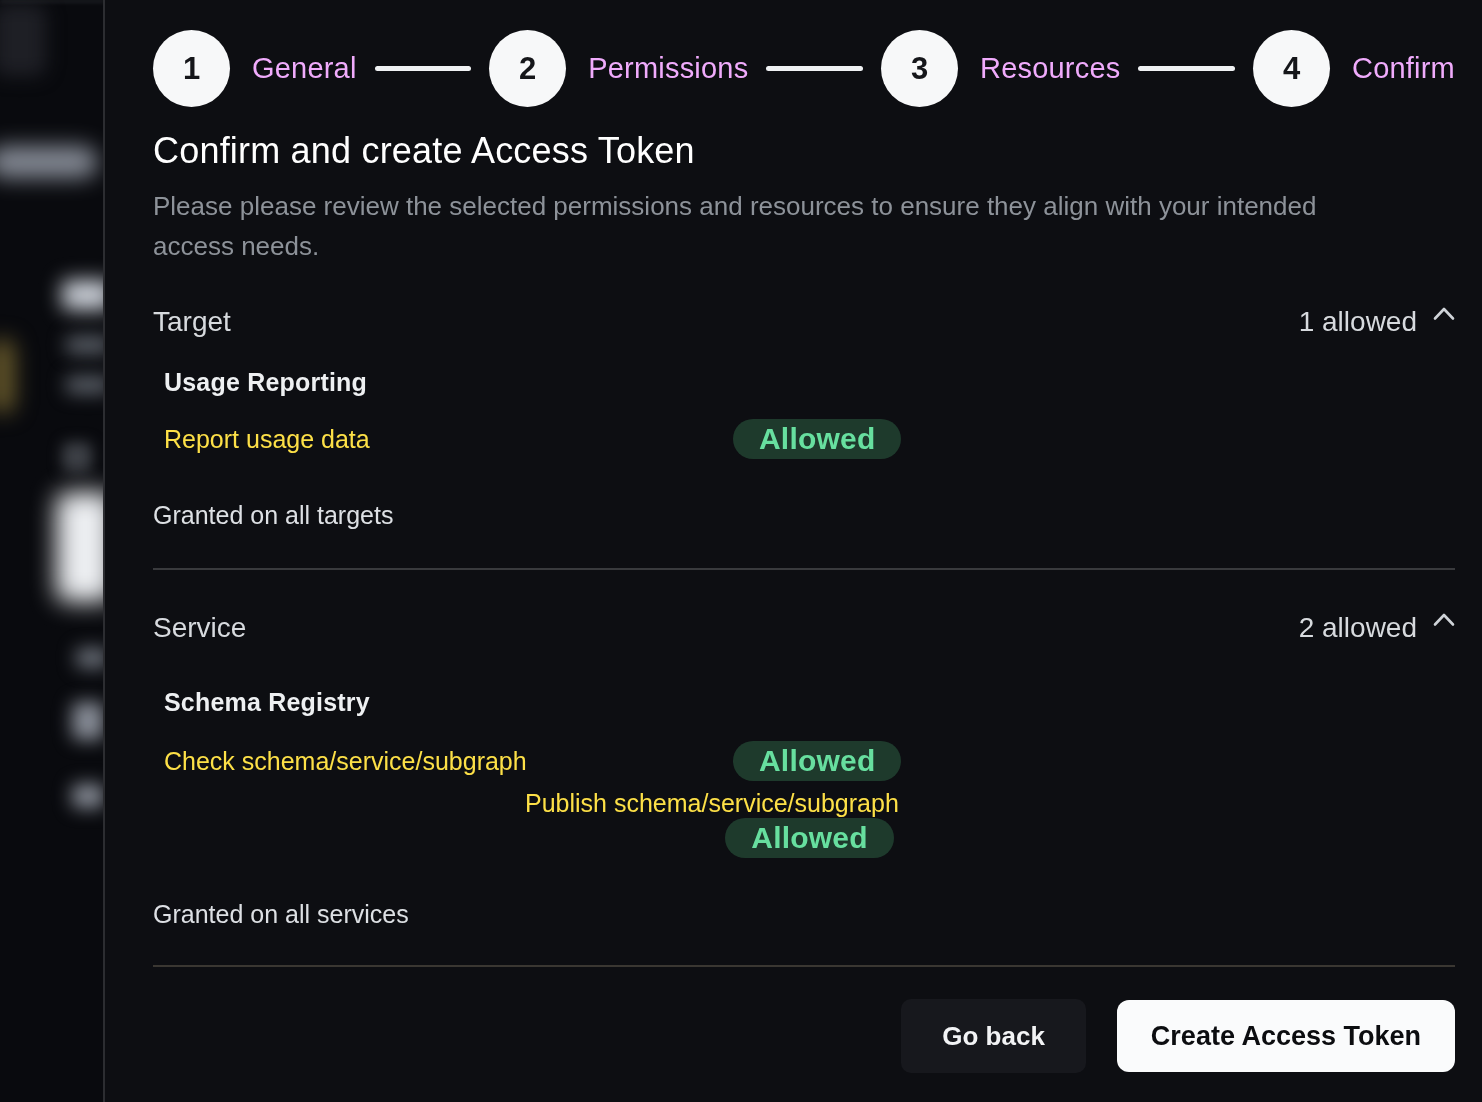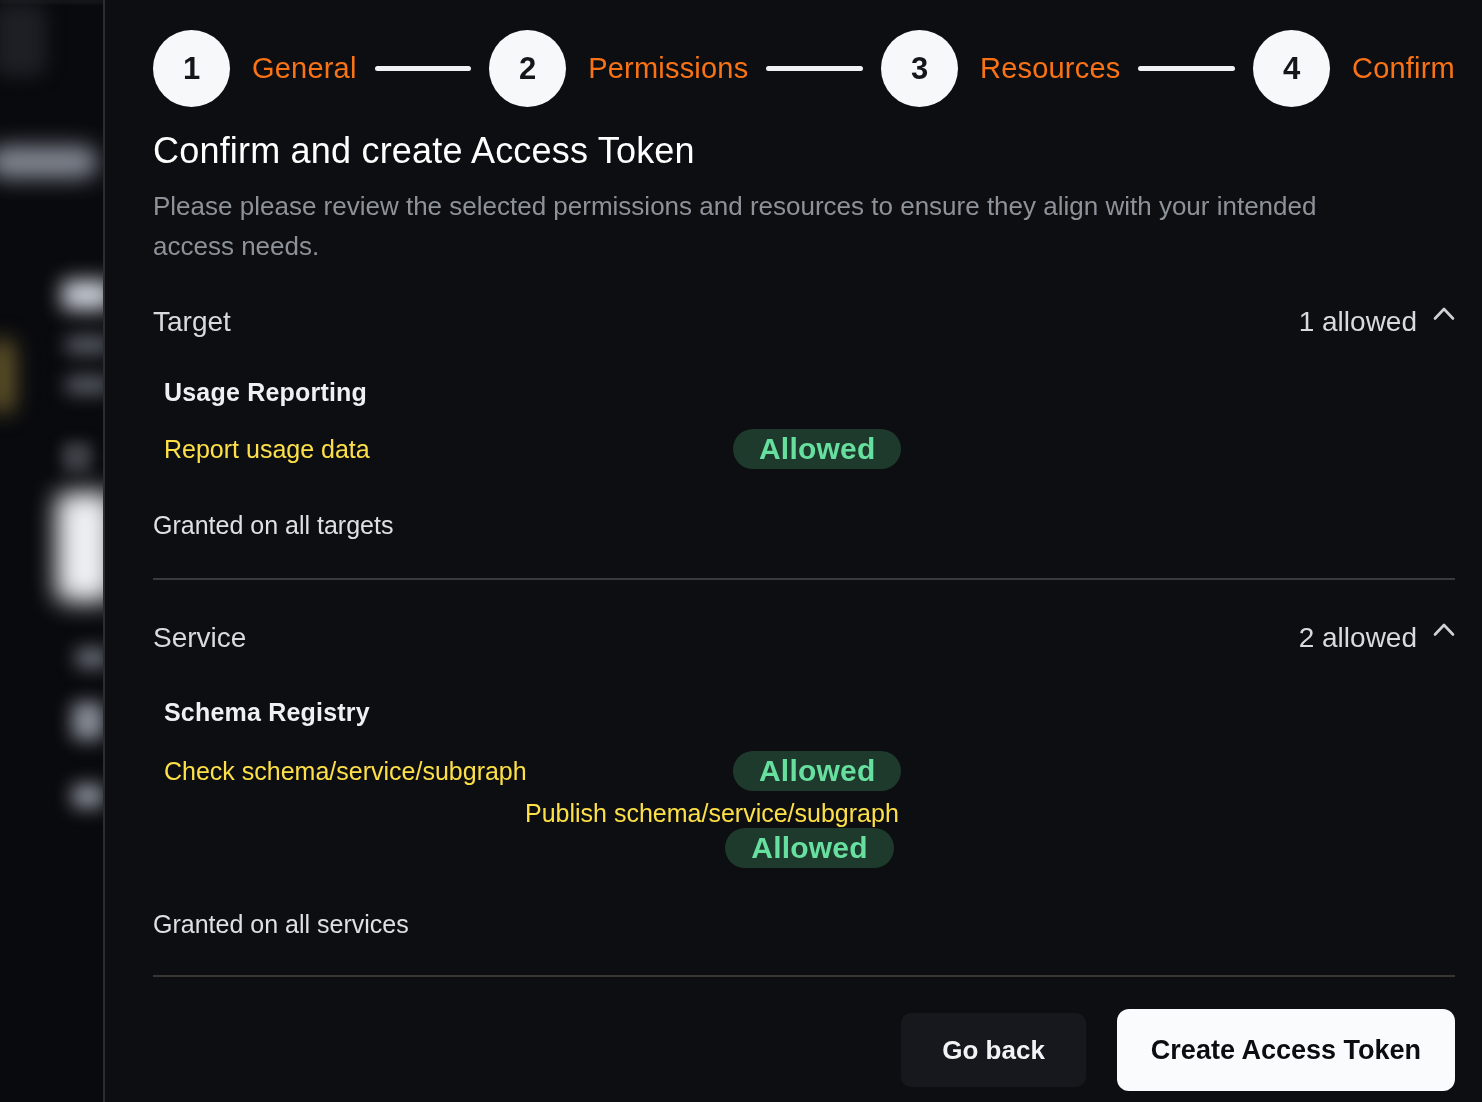--- a/index.html
+++ b/index.html
@@ -25,56 +25,56 @@
   .b-h        { left: 72px;  top: 784px; width: 32px;  height: 24px;  background: #878c96; border-radius: 6px; }
 
   
   .panel { flex: 1; height: 100%; background: #0d0e12; padding: 30px 27px 0 48px; }
 
   
   .stepper { display: flex; align-items: center; width: 100%; }
   .step { display: flex; align-items: center; cursor: pointer; }
   .step-circle { width: 77px; height: 77px; border-radius: 50%; background: #f7f8f9; display: flex; align-items: center; justify-content: center;
                  font-size: 31px; font-weight: 700; color: #15161a; flex: 0 0 77px; }
-  .step-label { margin-left: 22px; font-size: 29px; font-weight: 500; color: #f97316; letter-spacing: .2px; white-space: nowrap; }
+  .step-label { margin-left: 22px; font-size: 29px; font-weight: 500; color: #f0abfc; letter-spacing: .2px; white-space: nowrap; }
   .connector { flex: 1; height: 5px; background: #eff1f3; border-radius: 3px; margin: 0 18px; min-width: 60px; }
 
   
   .title { margin-top: 23px; font-size: 36px; line-height: 42px; font-weight: 400; color: #ffffff; letter-spacing: .2px; }
   .description { margin-top: 14px; font-size: 26px; line-height: 40px; color: #8d9299; max-width: 1225px; font-weight: 400; }
 
   
   .section-header { display: flex; align-items: center; justify-content: space-between; margin-top: 40px; }
   .section-header.service { margin-top: 42px; }
   .section-name { font-size: 28px; font-weight: 500; color: #d7dade; }
   .section-toggle { display: flex; align-items: flex-start; gap: 16px; cursor: pointer; background: none; border: none; padding: 0; }
   .section-count { font-size: 28px; font-weight: 500; color: #d7dade; font-family: "Liberation Sans", sans-serif; }
   .chevron { display: block; }
 
   
   .group { margin-left: 11px; }
-  .group-title { margin-top: 40px; font-size: 25px; font-weight: 700; color: #eef0f2; letter-spacing: .2px; }
+  .group-title { margin-top: 30px; font-size: 25px; font-weight: 700; color: #eef0f2; letter-spacing: .2px; }
   .group-title.schema { margin-top: 44px; }
   .perm-row { display: flex; align-items: center; }
   .perm-row.first { margin-top: 22px; }
   .perm-row.check { margin-top: 24px; }
   .perm-row.stack { margin-top: 8px; flex-direction: column; }
   .perm-label { width: 569px; font-size: 25px; font-weight: 400; color: #fde047; }
   .badge { height: 40px; padding: 0 26px; border-radius: 20px; background: #1e3a2c; color: #67df9f;
            font-size: 30px; font-weight: 700; display: inline-flex; align-items: center; letter-spacing: .2px; }
 
   .granted-note { margin-top: 42px; font-size: 25px; color: #dde0e4; font-weight: 400; }
   .divider { margin-top: 38px; width: 100%; height: 2px; background: #393a3d; border: none; }
   .divider.second { margin-top: 36px; background: #3a3732; }
 
   
   .footer { margin-top: 32px; display: flex; justify-content: flex-end; align-items: center; gap: 31px; }
   .btn { border: none; border-radius: 10px; cursor: pointer; font-family: "Liberation Sans", sans-serif; font-weight: 600; }
   .btn-secondary { height: 74px; padding: 0 41px; background: #17181d; color: #f2f3f5; font-size: 26px; }
-  .btn-primary { height: 82px; padding: 0 34px; background: #fafbfc; color: #0c0d10; font-size: 27px; border-radius: 12px; font-weight: 700; }
+  .btn-primary { height: 72px; padding: 0 34px; background: #fafbfc; color: #0c0d10; font-size: 27px; border-radius: 12px; font-weight: 700; }
 </style>
 </head>
 <body>
 
 <div class="screen">
 
   <div class="bg-sidebar">
     <div class="blur b-square"></div>
     <div class="blur b-textbar"></div>
     <div class="b-divider"></div>

